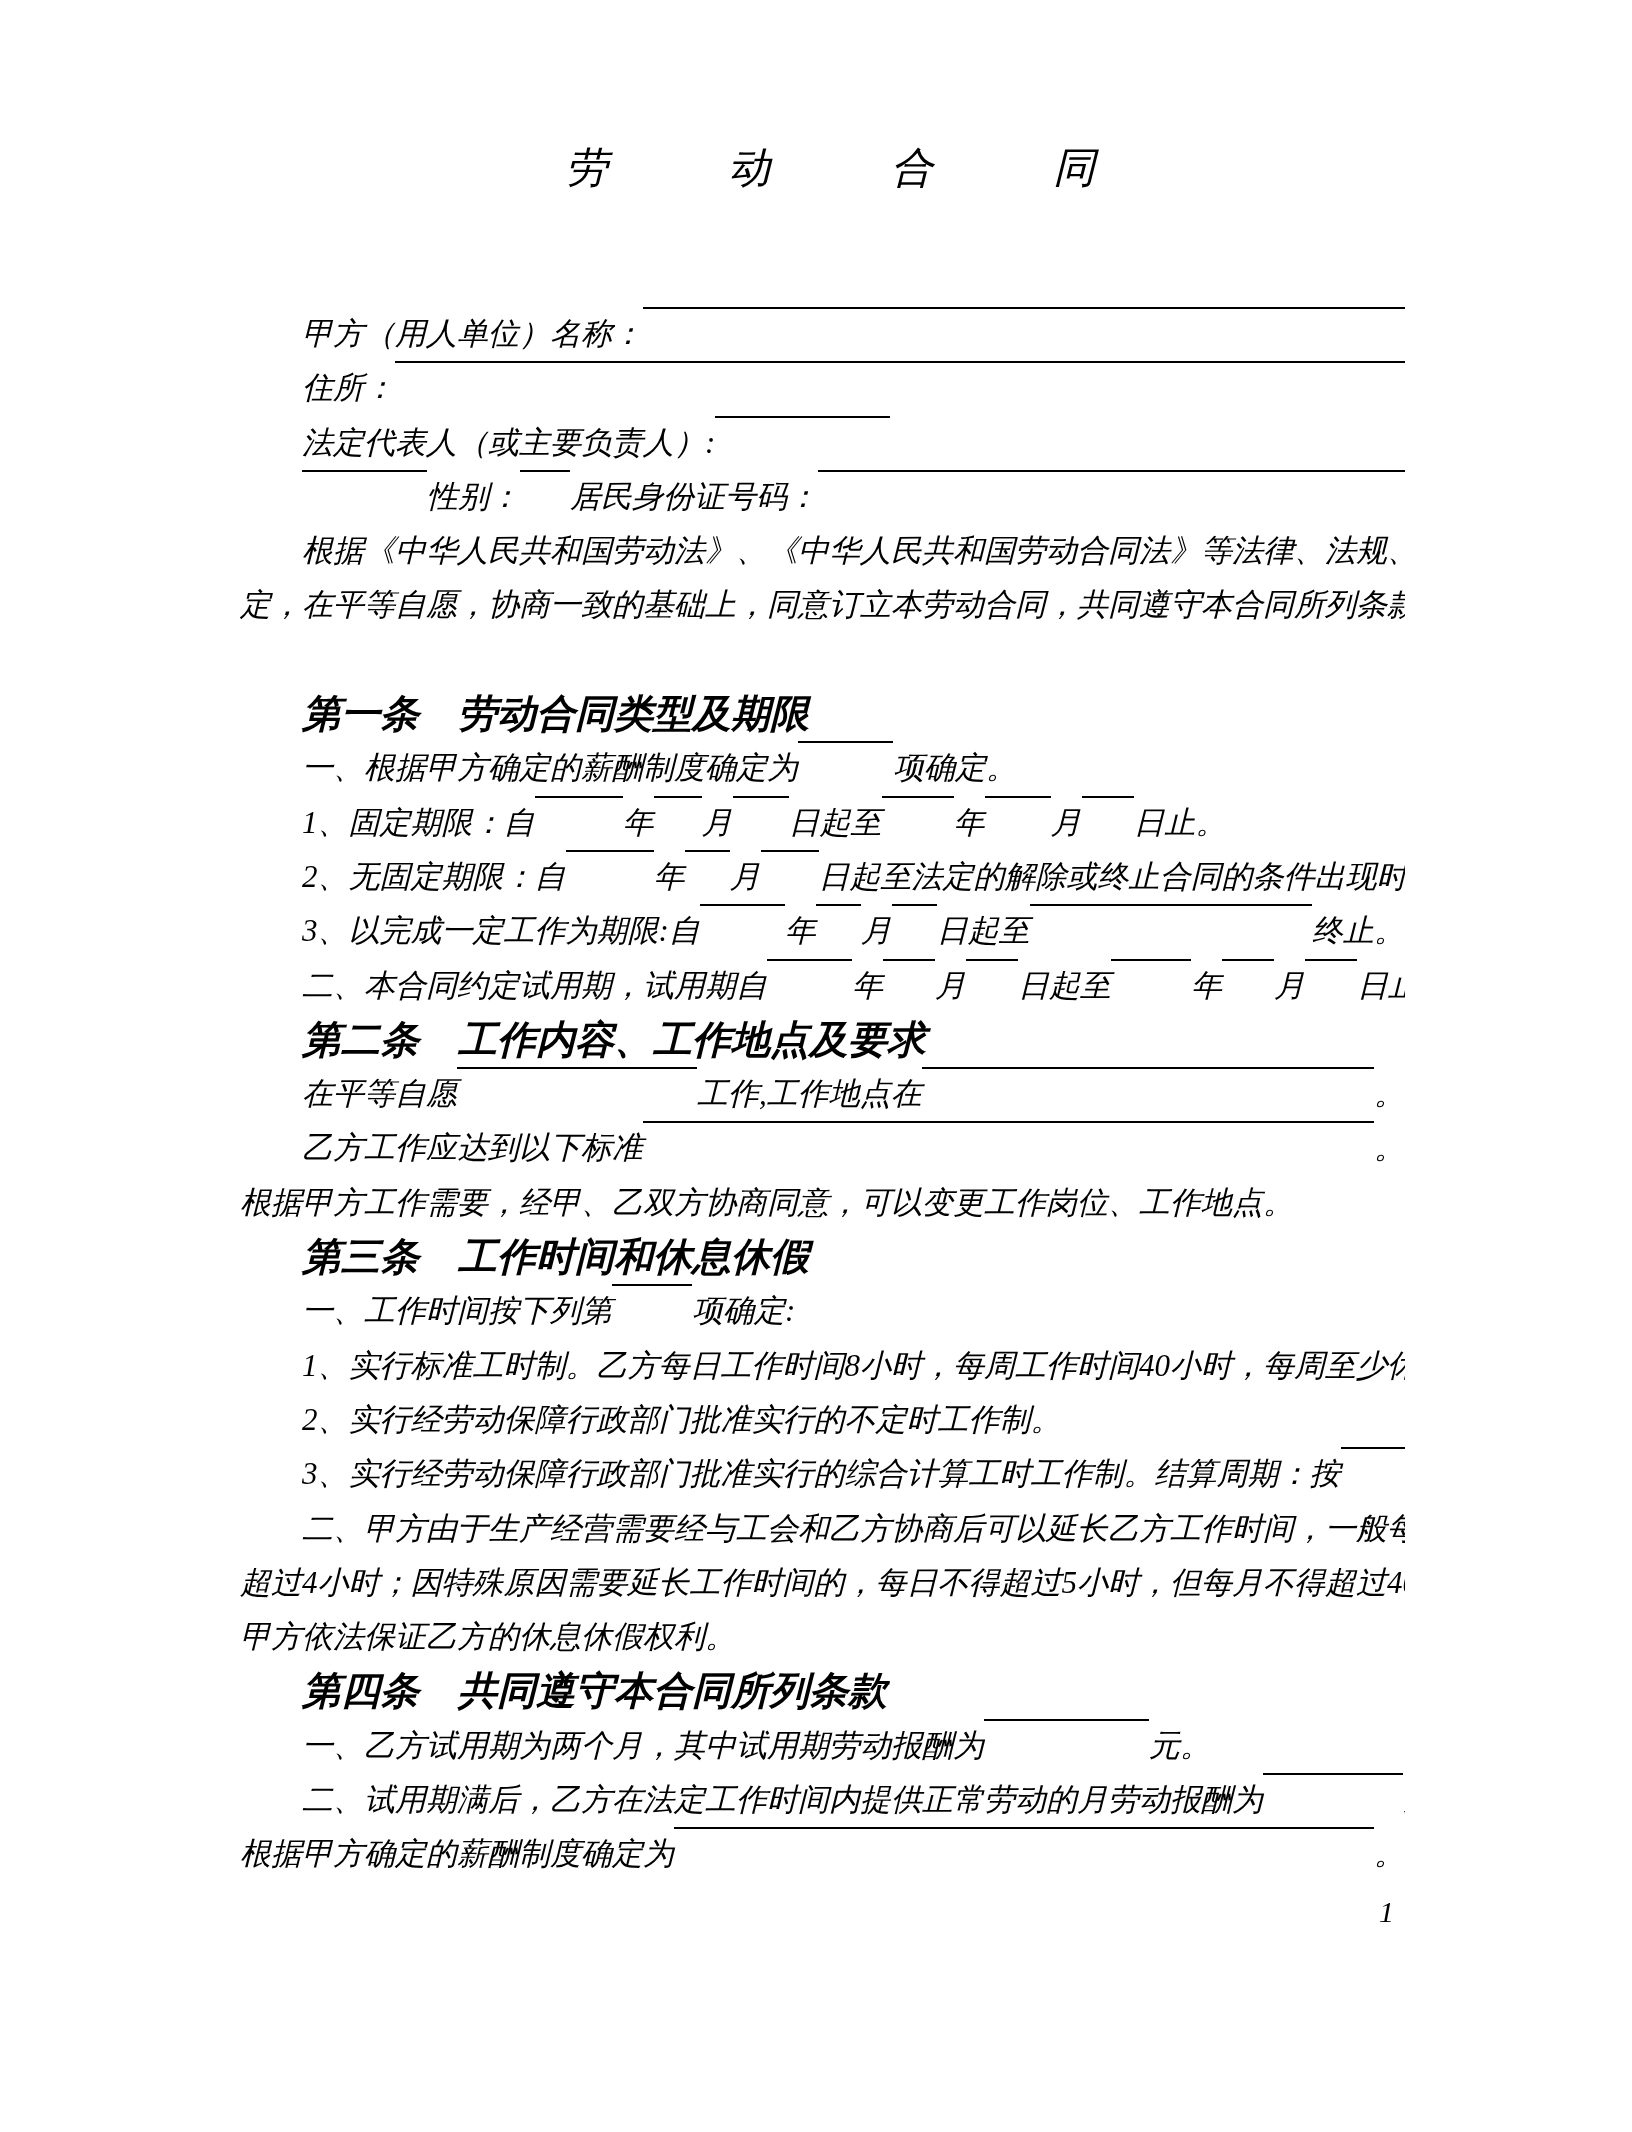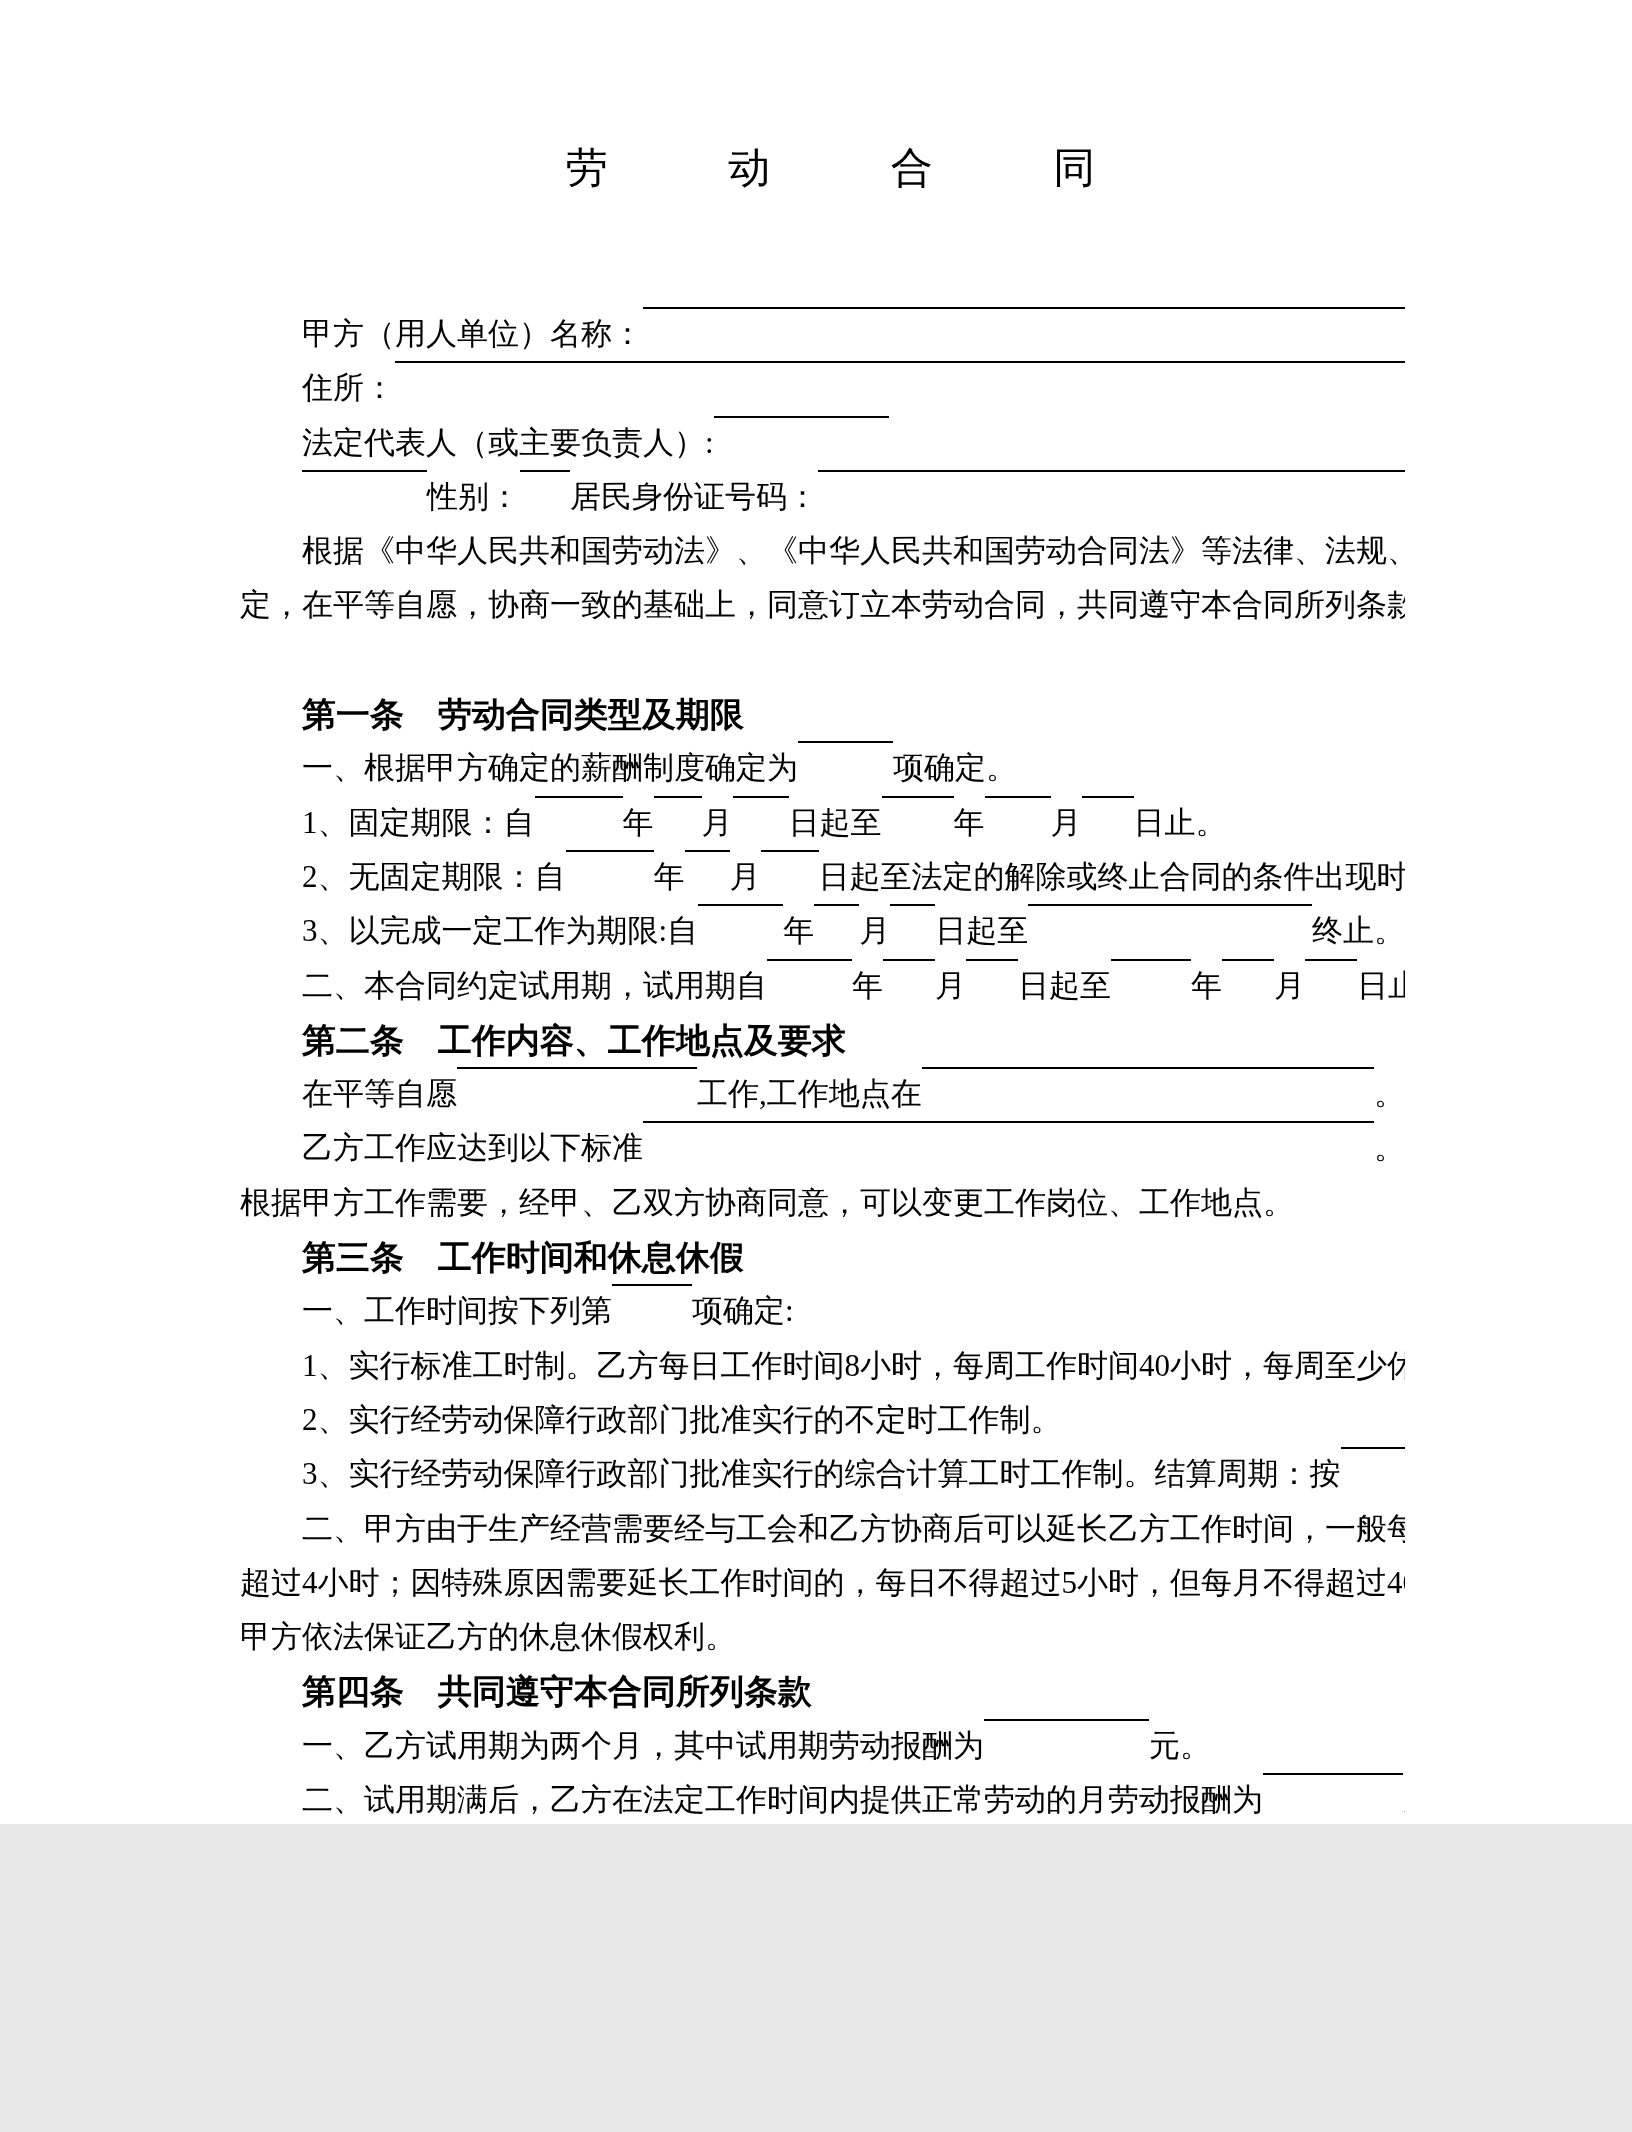--- a/index.html
+++ b/index.html
@@ -1,23 +1,24 @@
 <!DOCTYPE html>
 <html><head>
 <meta charset="utf-8">
 <style>
   html,body{margin:0;padding:0;background:#e8e8e8;}
   .page{
     position:relative;
-    width:1632px;height:1824px;
+    width:1632px;height:2132px;
     background:#ffffff;
     color:#000;
     font-family:"Liberation Serif","DejaVu Serif",serif;
     overflow:hidden;
     margin:0 auto;
+    font-style:italic;
   }
   .title{
     margin-top:138px;
     text-align:center;
     font-size:42px;
     line-height:60px;
     letter-spacing:55px;
     transform:translateX(42px);
     font-weight:400;
     white-space:pre;
@@ -33,21 +34,21 @@
     height:54.3px;
     line-height:54.3px;
     font-size:31px;
     white-space:pre;
     overflow:hidden;
   }
   .line.indent{padding-left:62px;}
   .line.bold{
     font-weight:700;
     font-family:"Liberation Sans","DejaVu Sans",sans-serif;
-    font-size:34px;
+    font-size:39px;
   }
   .text-run{flex:0 0 auto;}
   .blank{
     border-bottom:2px solid #000;
     height:0;
     margin-bottom:-6px;
     flex:0 0 auto;
   }
   .blank.fill{flex:1 1 auto;min-width:40px;}
   .pagenum{

